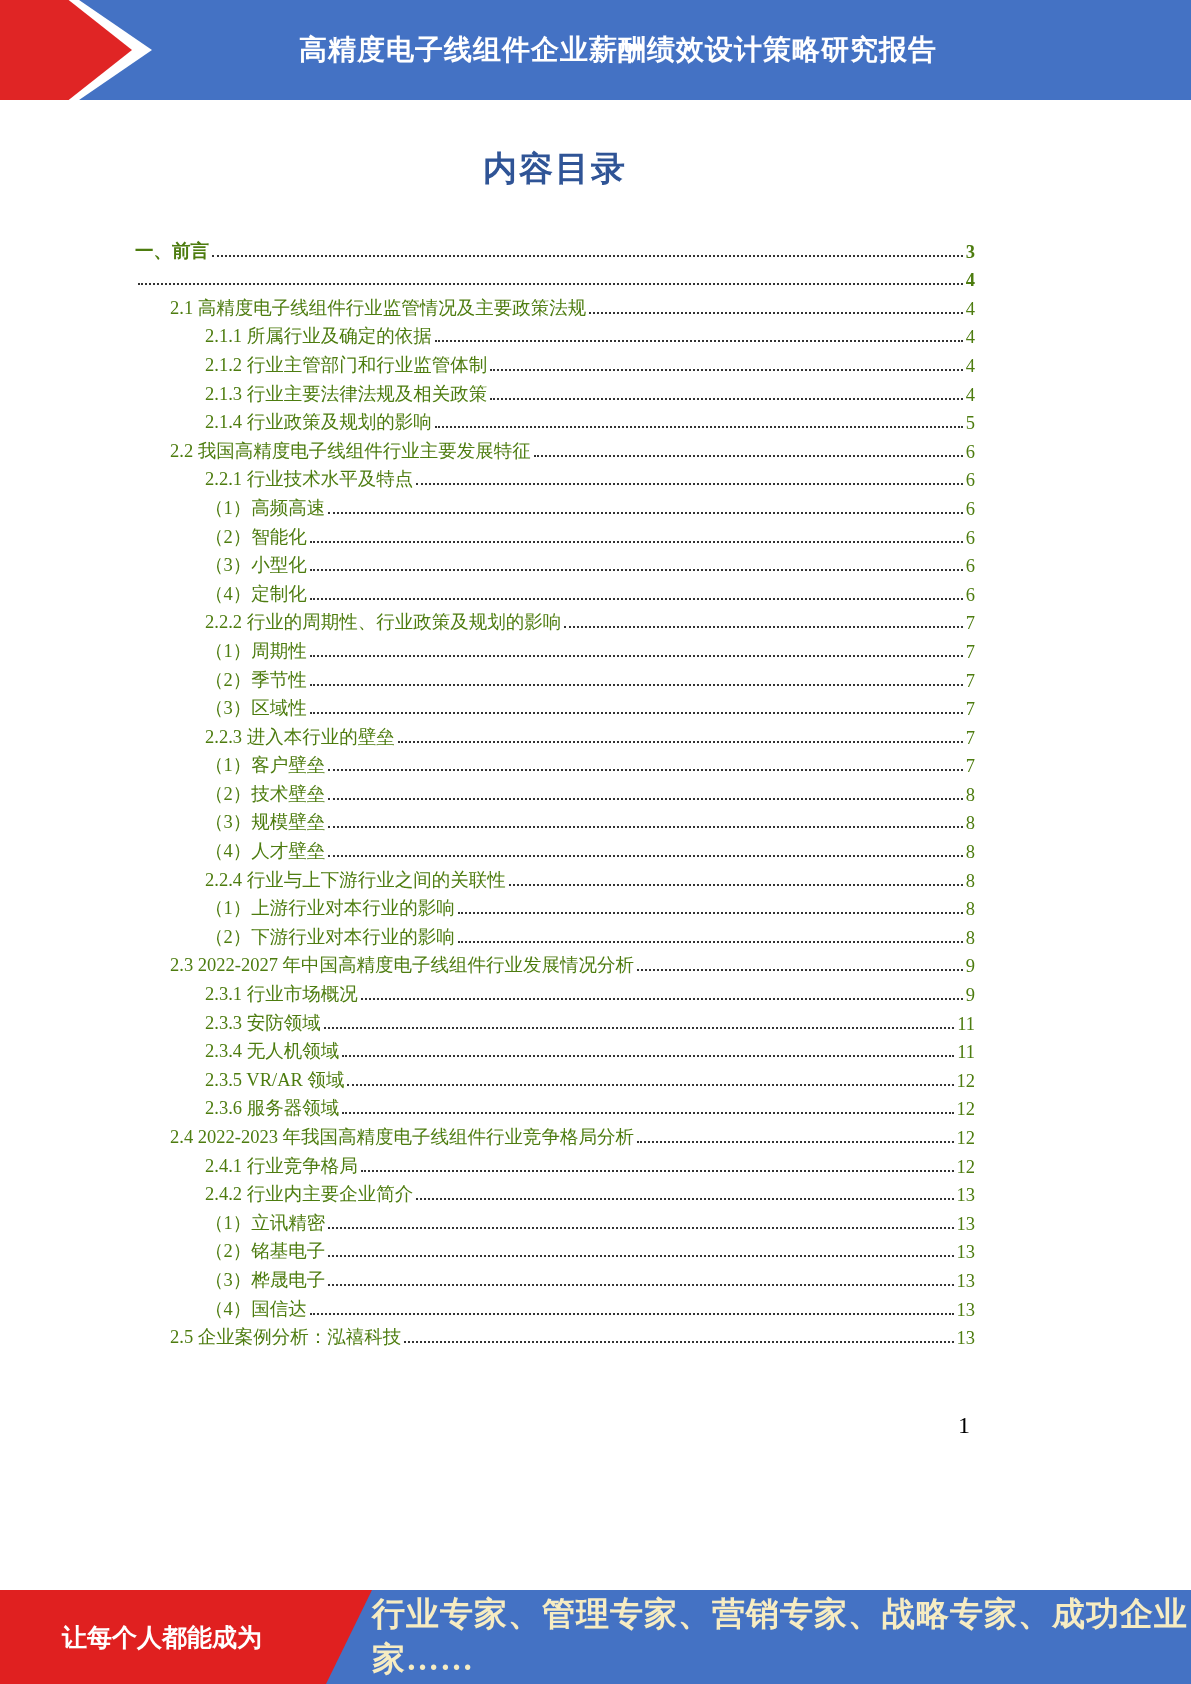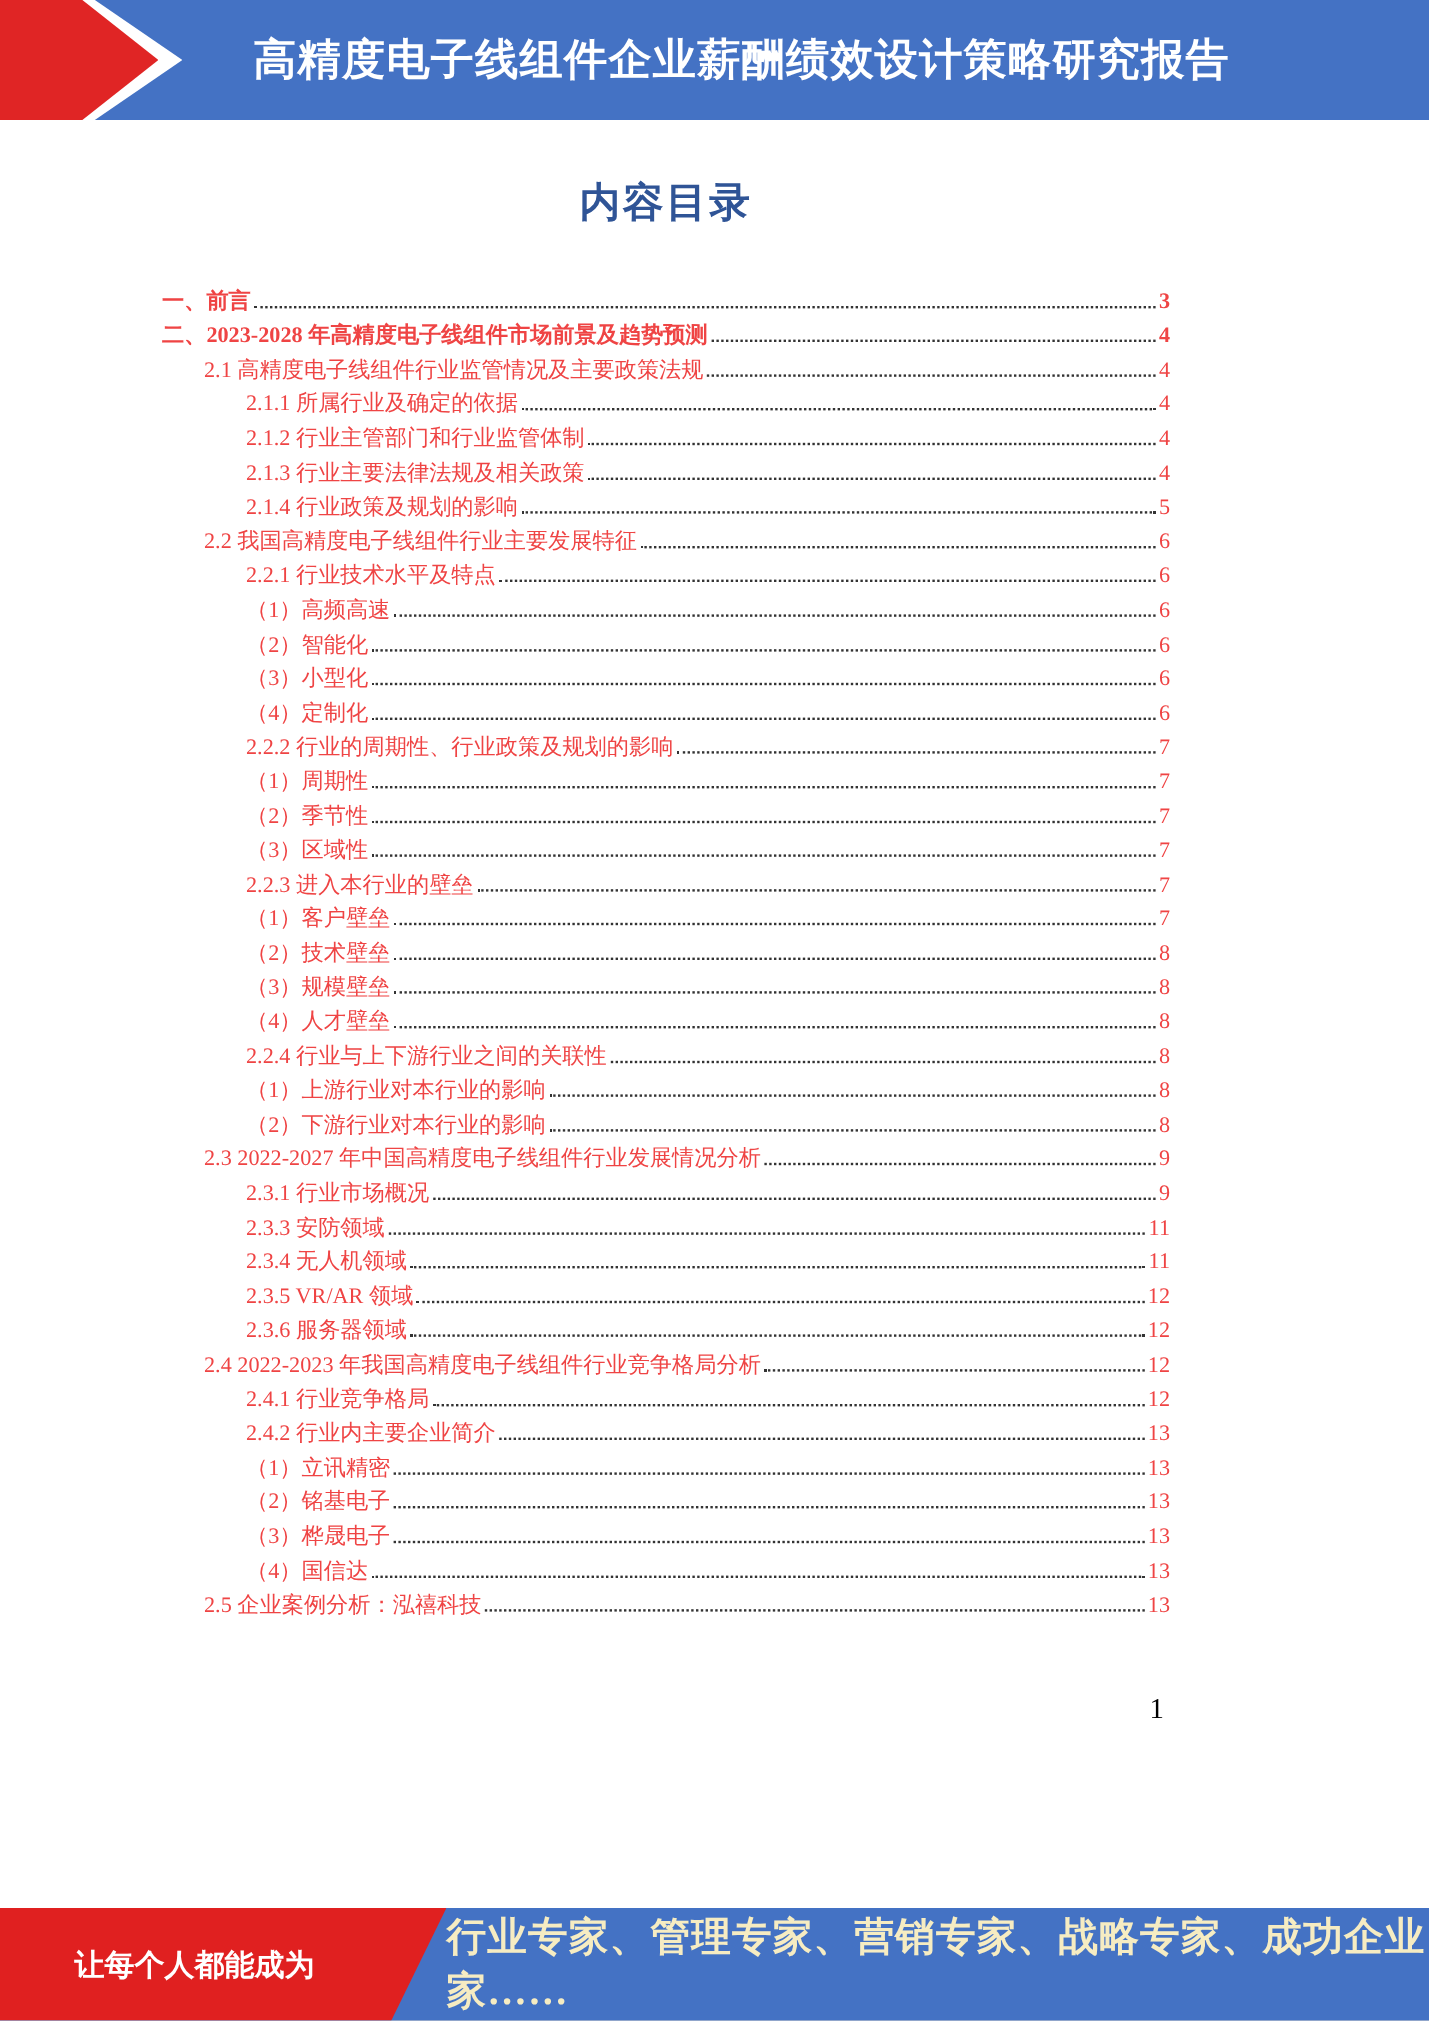--- a/index.html
+++ b/index.html
@@ -45,21 +45,21 @@
   .hdr-title {
     position: absolute;
     left: 165px; right: 120px; top: 0;
     height: 100%;
     display: flex;
     align-items: center;
     justify-content: center;
     color: #ffffff;
     font-family: "Liberation Sans", "DejaVu Sans", sans-serif;
     font-weight: bold;
-    font-size: 36px;
+    font-size: 28px;
     letter-spacing: 1px;
   }
 
   
   .content {
     position: absolute;
     top: 100px;
     left: 135px;
     width: 840px;
   }
@@ -72,21 +72,21 @@
     letter-spacing: 2px;
   }
   .toc-list {
     margin-top: 42px;
   }
   .toc-row {
     display: flex;
     align-items: flex-end;
     height: 28.6px;
     font-size: 18.5px;
-    color: #ef4444;
+    color: #4d7c0f;
   }
   .toc-row.bold { font-weight: bold; }
   .toc-row.level-0 { padding-left: 0; }
   .toc-row.level-1 { padding-left: 35px; }
   .toc-row.level-2 { padding-left: 70px; }
   .toc-label {
     white-space: nowrap;
   }
   .toc-dots {
     flex: 1;
@@ -155,21 +155,20 @@
 
   <main class="content">
     <h1 class="toc-title">内容目录</h1>
     <div class="toc-list">
         <div class="toc-row level-0 bold">
           <span class="toc-label">一、前言</span>
           <span class="toc-dots"></span>
           <span class="toc-page">3</span>
         </div>
         <div class="toc-row level-0 bold">
-          <span class="toc-label">二、2023-2028 年高精度电子线组件市场前景及趋势预测</span>
           <span class="toc-dots"></span>
           <span class="toc-page">4</span>
         </div>
         <div class="toc-row level-1">
           <span class="toc-label">2.1 高精度电子线组件行业监管情况及主要政策法规</span>
           <span class="toc-dots"></span>
           <span class="toc-page">4</span>
         </div>
         <div class="toc-row level-2">
           <span class="toc-label">2.1.1 所属行业及确定的依据</span>

